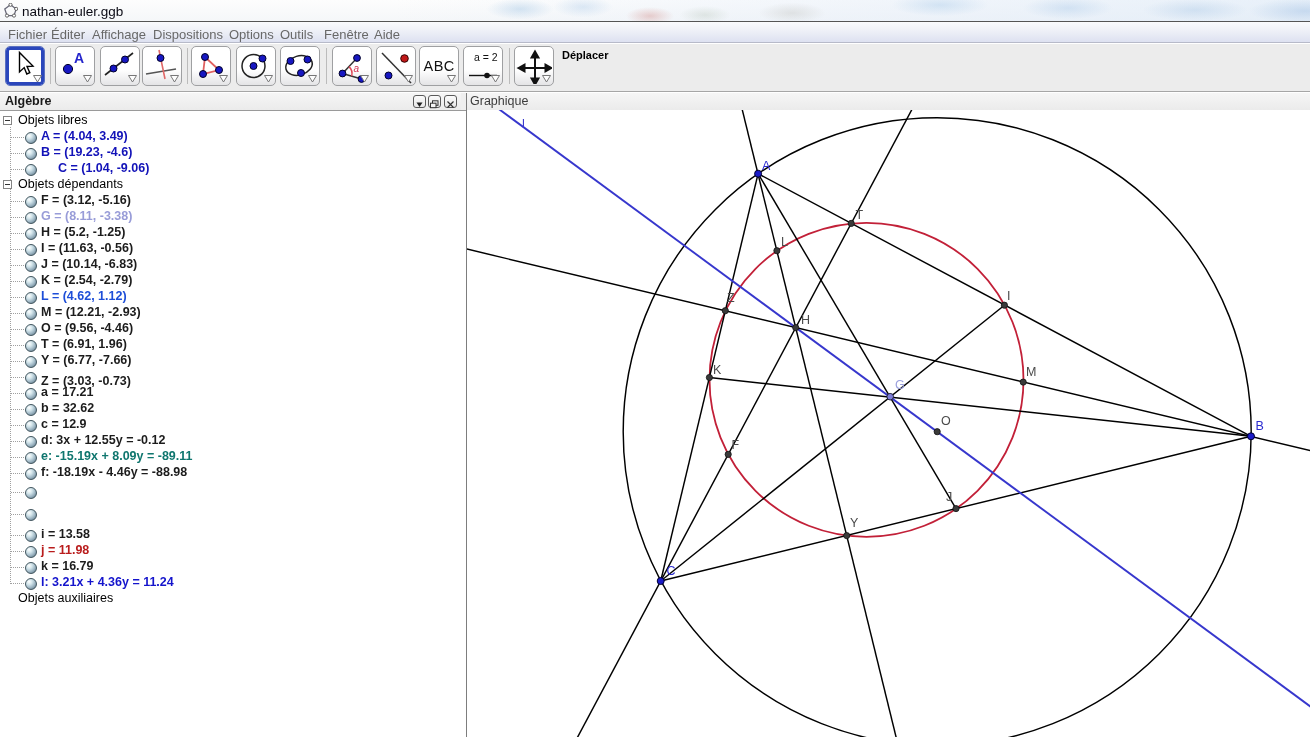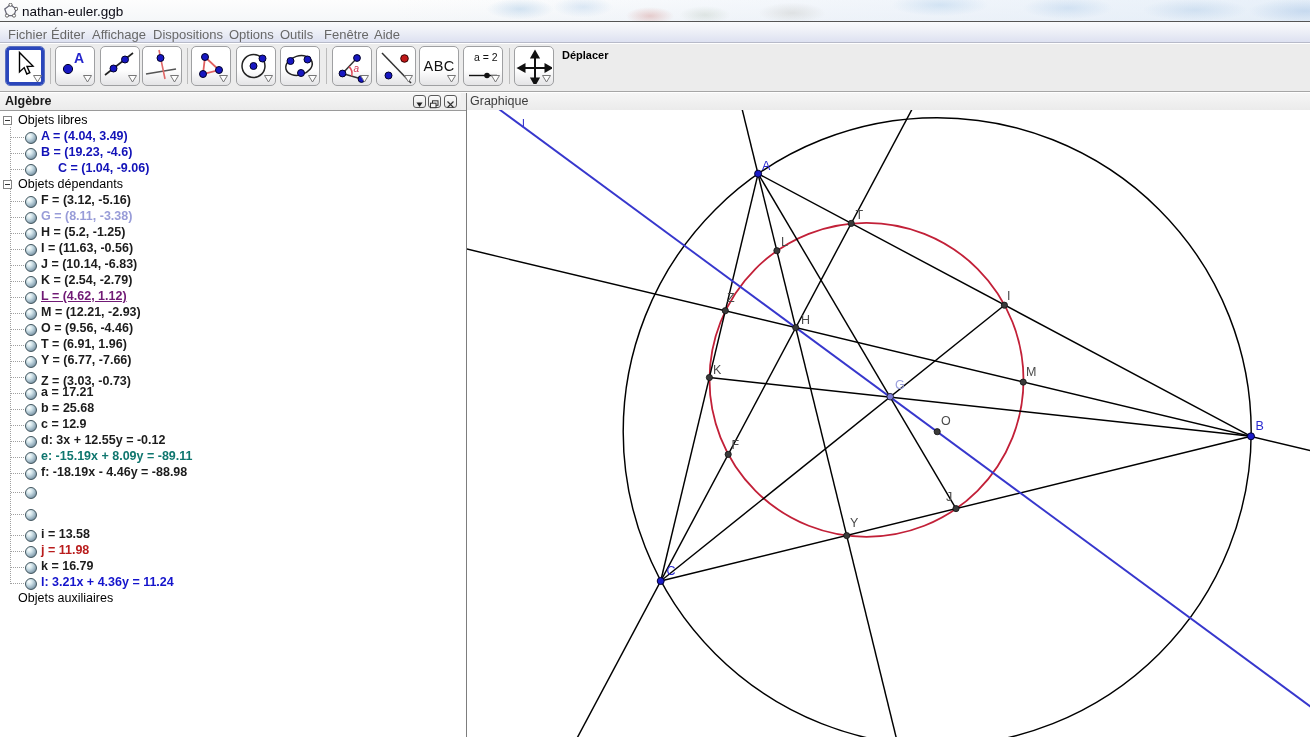--- a/index.html
+++ b/index.html
@@ -253,42 +253,42 @@
 <div class="ball" style="top:243.5px;"></div>
 <div class="atxt b" style="left:41px;top:241px;color:#1c1c1c;">I = (11.63, -0.56)</div>
 <div class="hdot" style="top:265px;"></div>
 <div class="ball" style="top:259.5px;"></div>
 <div class="atxt b" style="left:41px;top:257px;color:#1c1c1c;">J = (10.14, -6.83)</div>
 <div class="hdot" style="top:281px;"></div>
 <div class="ball" style="top:275.5px;"></div>
 <div class="atxt b" style="left:41px;top:273px;color:#1c1c1c;">K = (2.54, -2.79)</div>
 <div class="hdot" style="top:297px;"></div>
 <div class="ball" style="top:291.5px;"></div>
-<div class="atxt b" style="left:41px;top:289px;color:#701a75;text-decoration:underline;">L = (4.62, 1.12)</div>
+<div class="atxt b" style="left:41px;top:289px;color:#1d4ed8;">L = (4.62, 1.12)</div>
 <div class="hdot" style="top:313px;"></div>
 <div class="ball" style="top:307.5px;"></div>
 <div class="atxt b" style="left:41px;top:305px;color:#1c1c1c;">M = (12.21, -2.93)</div>
 <div class="hdot" style="top:329px;"></div>
 <div class="ball" style="top:323.5px;"></div>
 <div class="atxt b" style="left:41px;top:321px;color:#1c1c1c;">O = (9.56, -4.46)</div>
 <div class="hdot" style="top:345px;"></div>
 <div class="ball" style="top:339.5px;"></div>
 <div class="atxt b" style="left:41px;top:337px;color:#1c1c1c;">T = (6.91, 1.96)</div>
 <div class="hdot" style="top:361px;"></div>
 <div class="ball" style="top:355.5px;"></div>
 <div class="atxt b" style="left:41px;top:353px;color:#1c1c1c;">Y = (6.77, -7.66)</div>
 <div class="hdot" style="top:377px;"></div>
 <div class="ball" style="top:371.5px;"></div>
 <div class="atxt b" style="left:41px;top:374px;color:#1c1c1c;">Z = (3.03, -0.73)</div>
 <div class="hdot" style="top:393px;"></div>
 <div class="ball" style="top:387.5px;"></div>
 <div class="atxt b" style="left:41px;top:385px;color:#1c1c1c;">a = 17.21</div>
 <div class="hdot" style="top:409px;"></div>
 <div class="ball" style="top:403.5px;"></div>
-<div class="atxt b" style="left:41px;top:401px;color:#1c1c1c;">b = 25.68</div>
+<div class="atxt b" style="left:41px;top:401px;color:#1c1c1c;">b = 32.62</div>
 <div class="hdot" style="top:425px;"></div>
 <div class="ball" style="top:419.5px;"></div>
 <div class="atxt b" style="left:41px;top:417px;color:#1c1c1c;">c = 12.9</div>
 <div class="hdot" style="top:441px;"></div>
 <div class="ball" style="top:435.5px;"></div>
 <div class="atxt b" style="left:41px;top:433px;color:#1c1c1c;">d: 3x + 12.55y = -0.12</div>
 <div class="hdot" style="top:457px;"></div>
 <div class="ball" style="top:451.5px;"></div>
 <div class="atxt b" style="left:41px;top:449px;color:#0f766e;">e: -15.19x + 8.09y = -89.11</div>
 <div class="hdot" style="top:473px;"></div>

